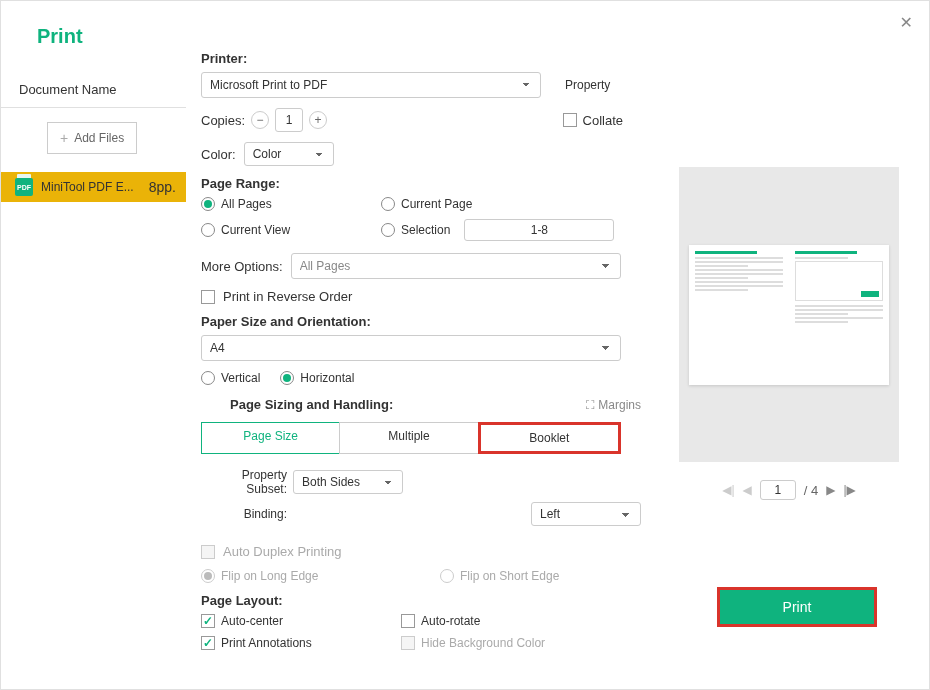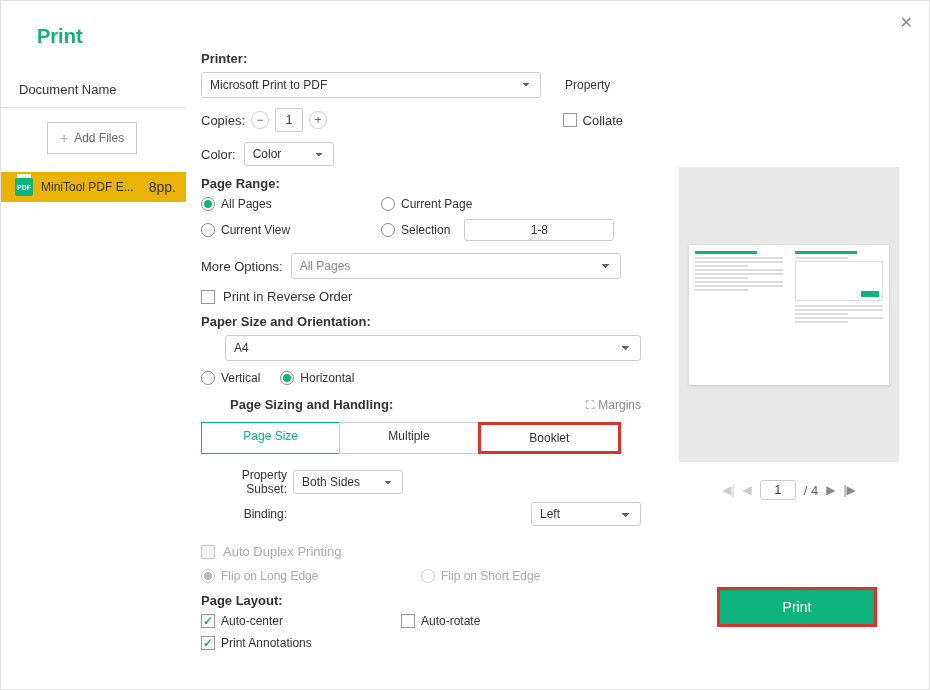--- a/index.html
+++ b/index.html
@@ -34,21 +34,21 @@
 .chk.disabled { border-color:#ccc; background:#f5f5f5; }
 .color-select { width: 90px; height:24px; }
 .radio-grid { display:grid; grid-template-columns: 180px 1fr; row-gap: 8px; margin-top:6px; }
 .radio-opt { display:flex; align-items:center; gap:6px; font-size:12px; }
 .rdo { width:14px; height:14px; border:1px solid #888; border-radius:50%; display:inline-flex; align-items:center; justify-content:center; }
 .rdo.selected::after { content:""; width:8px; height:8px; background:#0fb37e; border-radius:50%; }
 .rdo.disabled { border-color:#ccc; }
 .rdo.disabled.selected::after { background:#bbb; }
 .sel-input { width:150px; text-align:center; height:22px; margin-left:8px; }
 .more-select { width: auto; flex:1; height:26px; max-width: 330px; color:#888; }
-.paper-select { width: 420px; height:26px;margin-left:24px; }
+.paper-select { width: 420px; height:26px; }
 .tabbar { display:flex; width:420px; margin-top:8px; }
 .tab { flex:1; text-align:center; padding:6px 0; font-size:12px; border:1px solid #ccc; background:#fff; cursor:pointer; }
 .tab.active { color:#0fb37e; border-color:#0fb37e; }
 .tab.highlight { border:3px solid #d9342b; color:#333; }
 .tab + .tab { margin-left:-1px; }
 .booklet-row { display:flex; align-items:center; gap:6px; margin-top:14px; }
 .booklet-row label { width: 86px; text-align:right; font-size:12px; }
 .booklet-row select { width:110px; height:24px; }
 .disabled-text { color:#aaa; }
 .margins { margin-left:auto; color:#888; font-size:12px; display:flex; align-items:center; gap:4px; cursor:pointer; }
@@ -188,21 +188,21 @@
   </div>
   <div class="booklet-row" style="margin-top:6px;justify-content:space-between;">
     <label>Binding:</label>
     <select><option>Left</option></select>
   </div>
 
   <div class="row disabled-text" style="margin-top:18px;">
     <span class="chk disabled"></span>
     <span>Auto Duplex Printing</span>
   </div>
-  <div class="row disabled-text" style="gap:40px;">
+  <div class="row disabled-text" style="gap:59px;">
     <div class="radio-opt" style="width:180px;">
         <span class="rdo disabled selected"></span>
         <span>Flip on Long Edge</span>
       </div>
     <div class="radio-opt">
         <span class="rdo disabled"></span>
         <span>Flip on Short Edge</span>
       </div>
   </div>
 
@@ -212,20 +212,24 @@
         <span class="chk checked"></span>
         <span>Auto-center</span>
       </div>
     <div class="radio-opt">
         <span class="chk"></span>
         <span>Auto-rotate</span>
       </div>
     <div class="radio-opt">
         <span class="chk checked"></span>
         <span>Print Annotations</span>
+      </div>
+    <div class="radio-opt disabled-text">
+        <span class="chk disabled"></span>
+        <span>Hide Background Color</span>
       </div>
   </div>
 </div>
 
 <div class="preview-pane">
   <div class="preview-bg">
     <div class="preview-page">
       <div class="preview-half">
         <div class="hd"></div>
           <div class="ln"></div>

